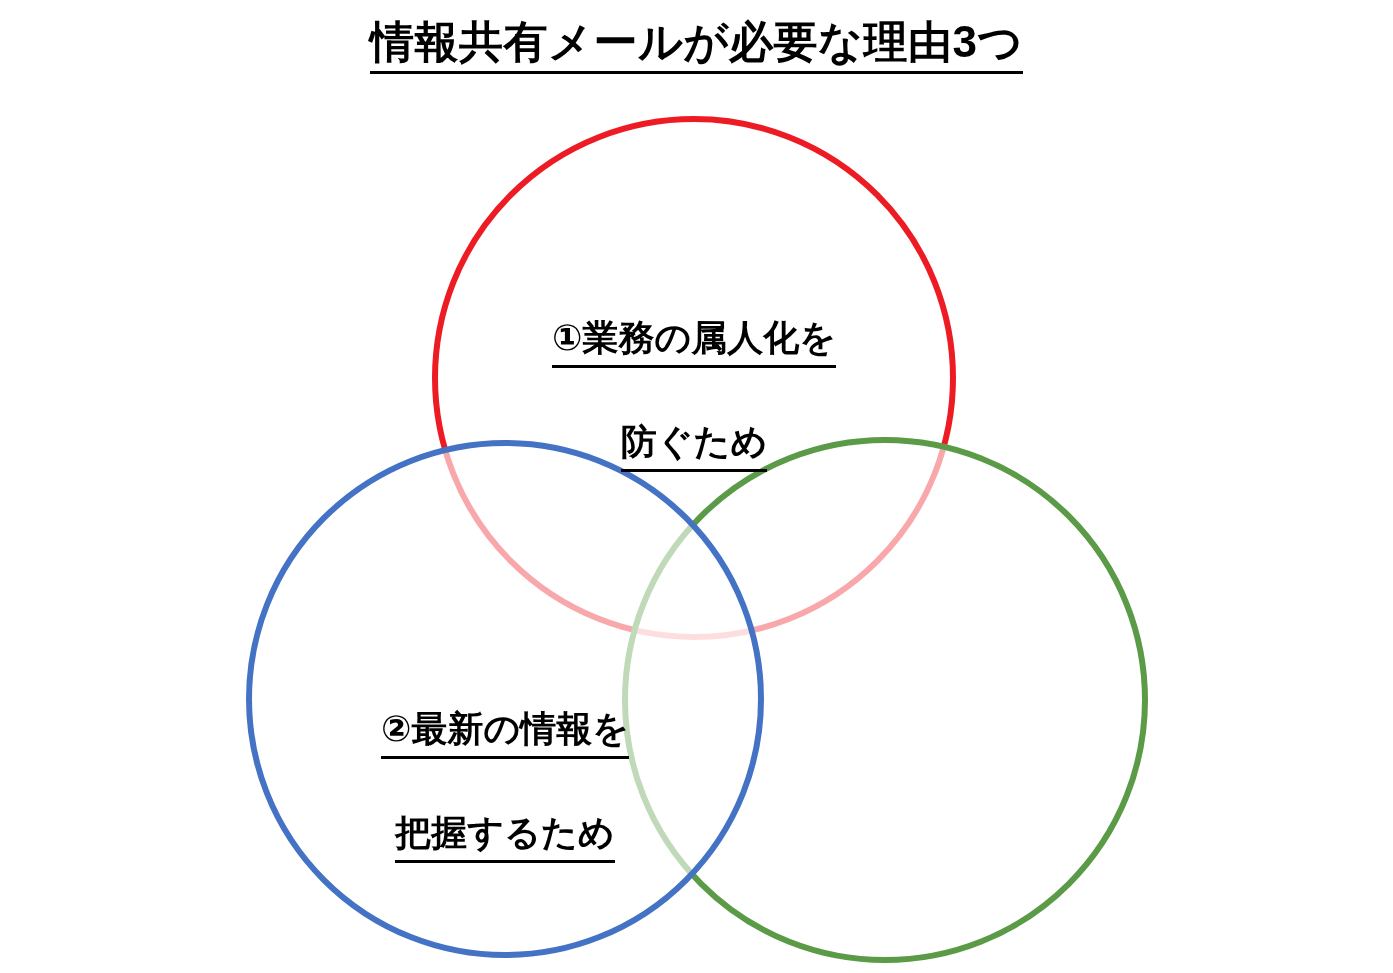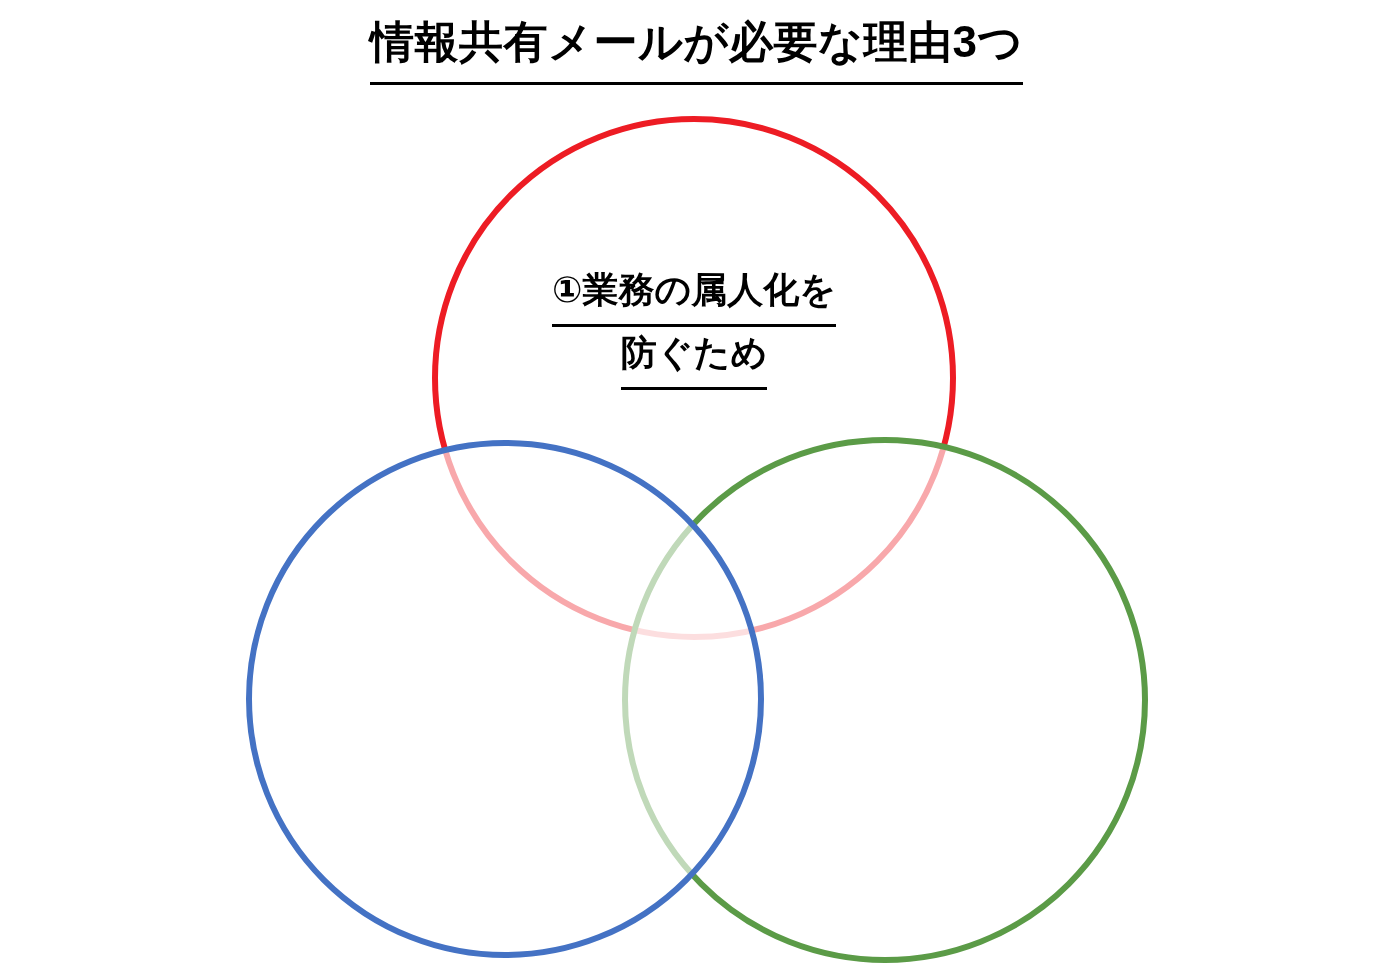--- a/index.html
+++ b/index.html
@@ -31,21 +31,21 @@
     font-size: 44px;
     font-weight: bold;
     color: #000000;
     letter-spacing: 0.5px;
     line-height: 1.25;
     white-space: nowrap;
   }
   #title .u {
     display: inline-block;
     border-bottom: 3px solid #000000;
-    padding-bottom: 13px;
+    padding-bottom: 2px;
   }
 
   
   #venn {
     position: absolute;
     left: 0;
     top: 0;
     width: 1393px;
     height: 973px;
   }
@@ -58,21 +58,22 @@
     font-weight: bold;
     line-height: 1.45;
     white-space: nowrap;
   }
   .label .line {
     display: block;
   }
   .label .line > span {
     display: inline-block;
     border-bottom: 3px solid #000000;
-    padding-bottom: 8px;
+    padding-bottom: 1px;
+    margin-top: 48px;
   }
 
   #label-1 {
     left: 444px;
     top: 264px;
     width: 500px;
     font-size: 36px;
   }
   #label-2 {
     left: 255px;
@@ -112,15 +113,19 @@
       <circle cx="505" cy="699" r="256" fill="#FFFFFF" fill-opacity="0.62" stroke="none"></circle>
       <circle cx="505" cy="699" r="256" fill="none" stroke="#4472C4" stroke-width="6"></circle>
     </g>
   </svg>
 
   <div class="label" id="label-1">
     <span class="line"><span>①業務の属人化を</span></span>
     <span class="line"><span>防ぐため</span></span>
   </div>
 
+  <div class="label" id="label-2">
+    <span class="line"><span>②最新の情報を</span></span>
+    <span class="line"><span>把握するため</span></span>
+  </div>
 
 
 </div>
 
 </body></html>

